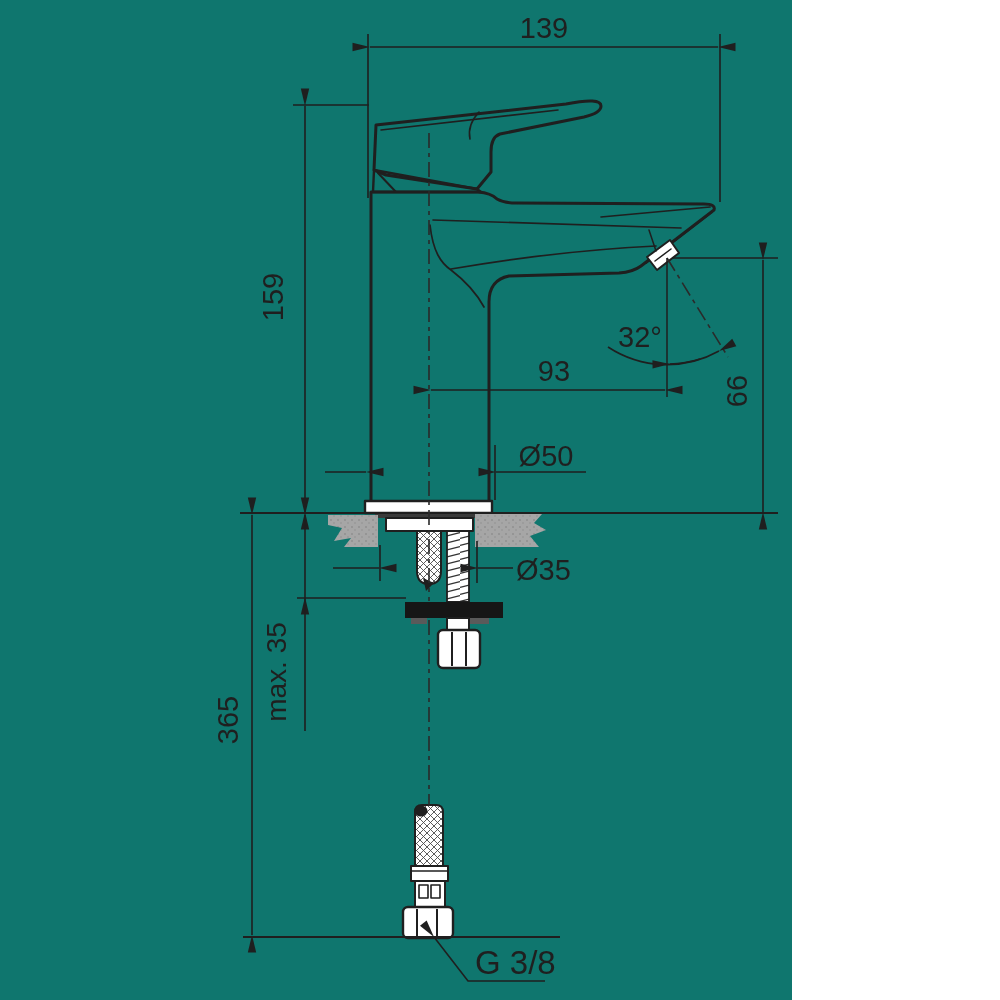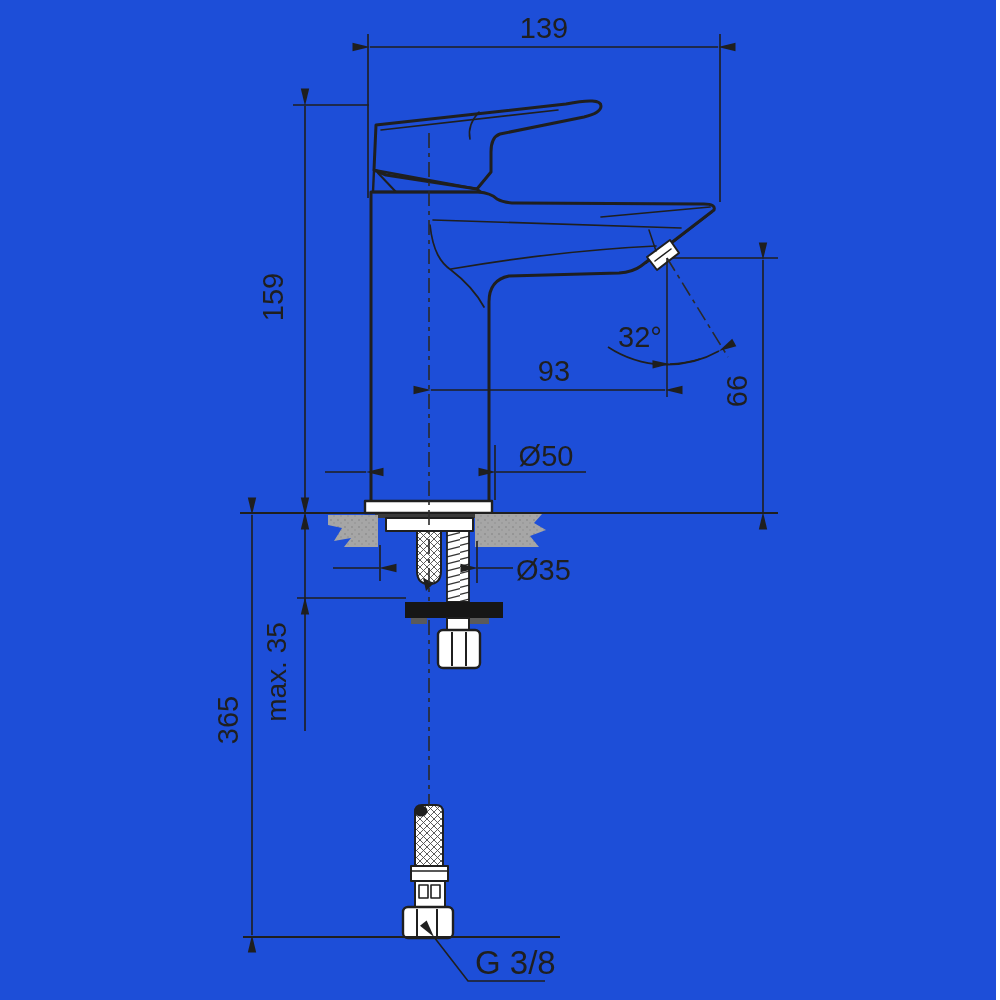--- a/index.html
+++ b/index.html
@@ -1,16 +1,16 @@
 <!DOCTYPE html>
 <html><head>
 <meta charset="utf-8">
 <style>
   html,body{margin:0;padding:0;background:#ffffff;}
-  .stage{position:relative;width:996px;height:1000px;background:#1d4ed8;overflow:hidden;
+  .stage{position:relative;width:792px;height:1000px;background:#0f766e;overflow:hidden;
          font-family:"Liberation Sans", sans-serif;}
   svg{position:absolute;left:0;top:0;}
   svg text{font-family:"Liberation Sans", sans-serif;fill:#1f1f1f;}
   .num{font-size:29px;}
   .num-sm{font-size:28px;}
   .num-lg{font-size:33px;}
 </style>
 </head>
 <body>
 

